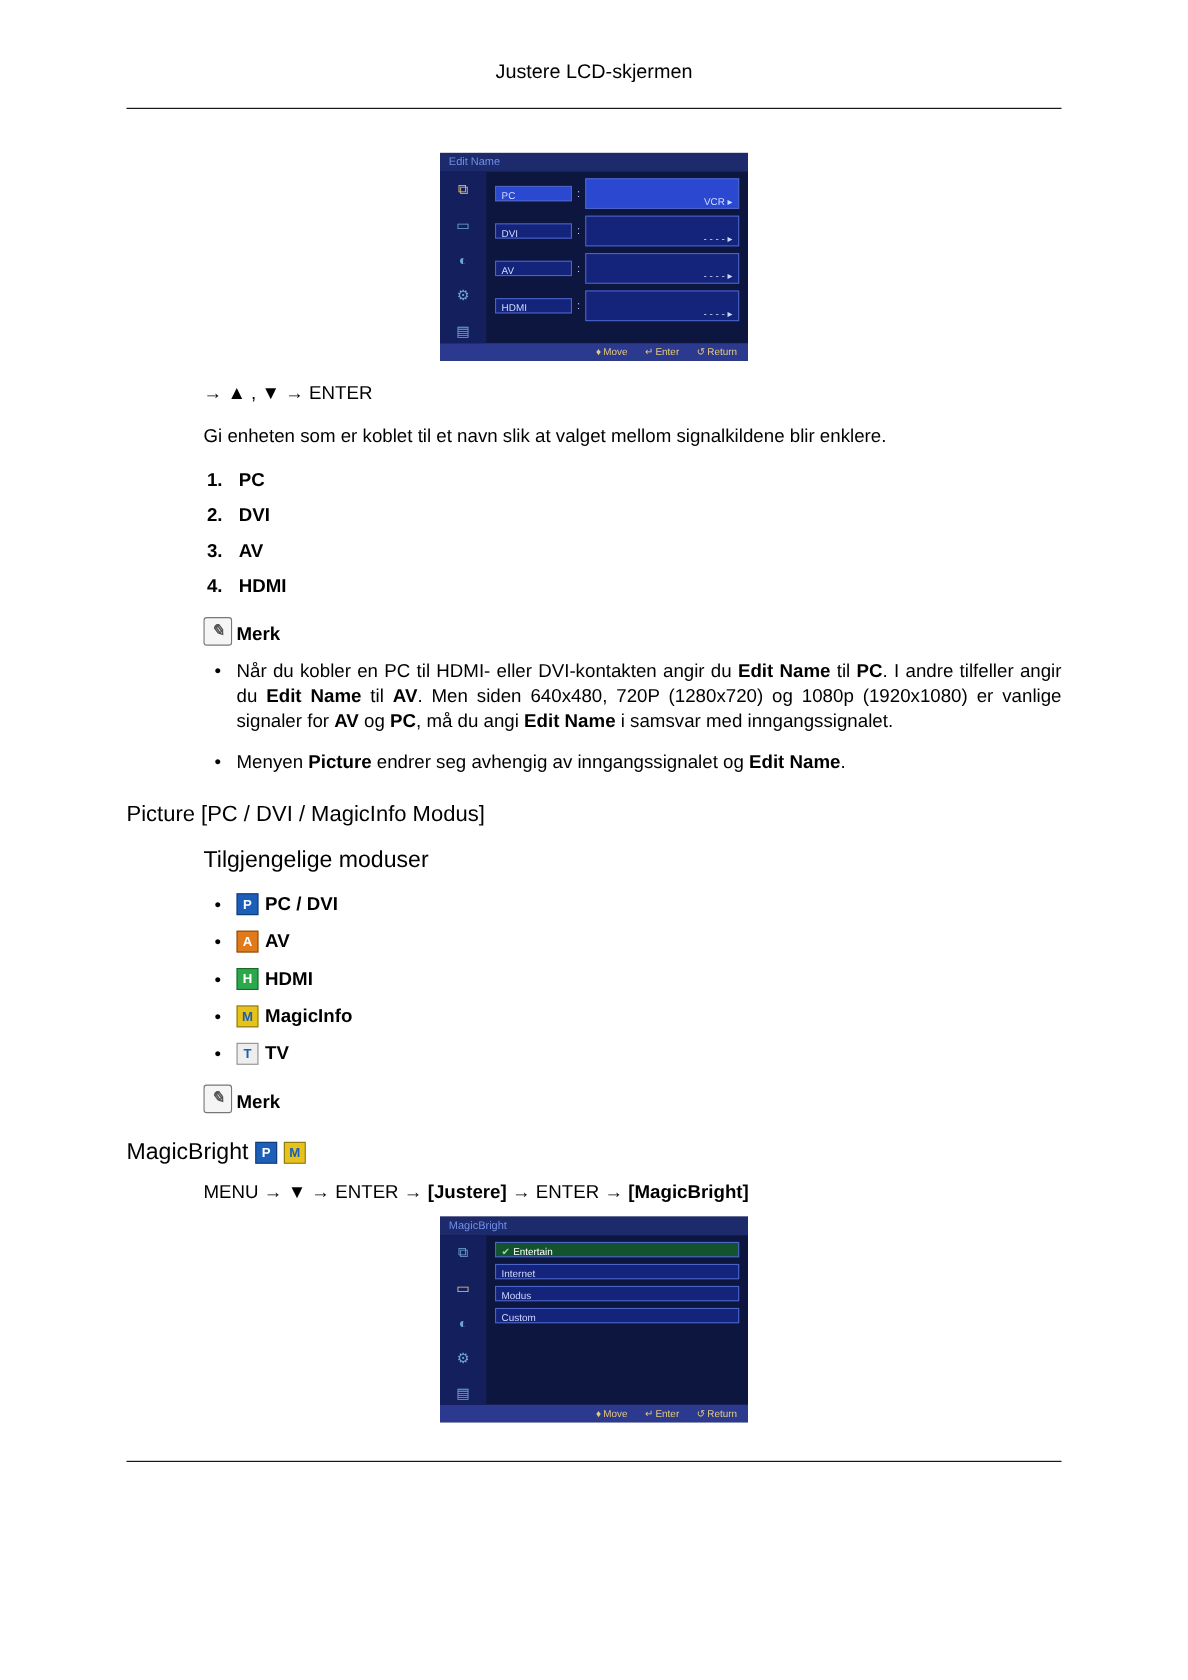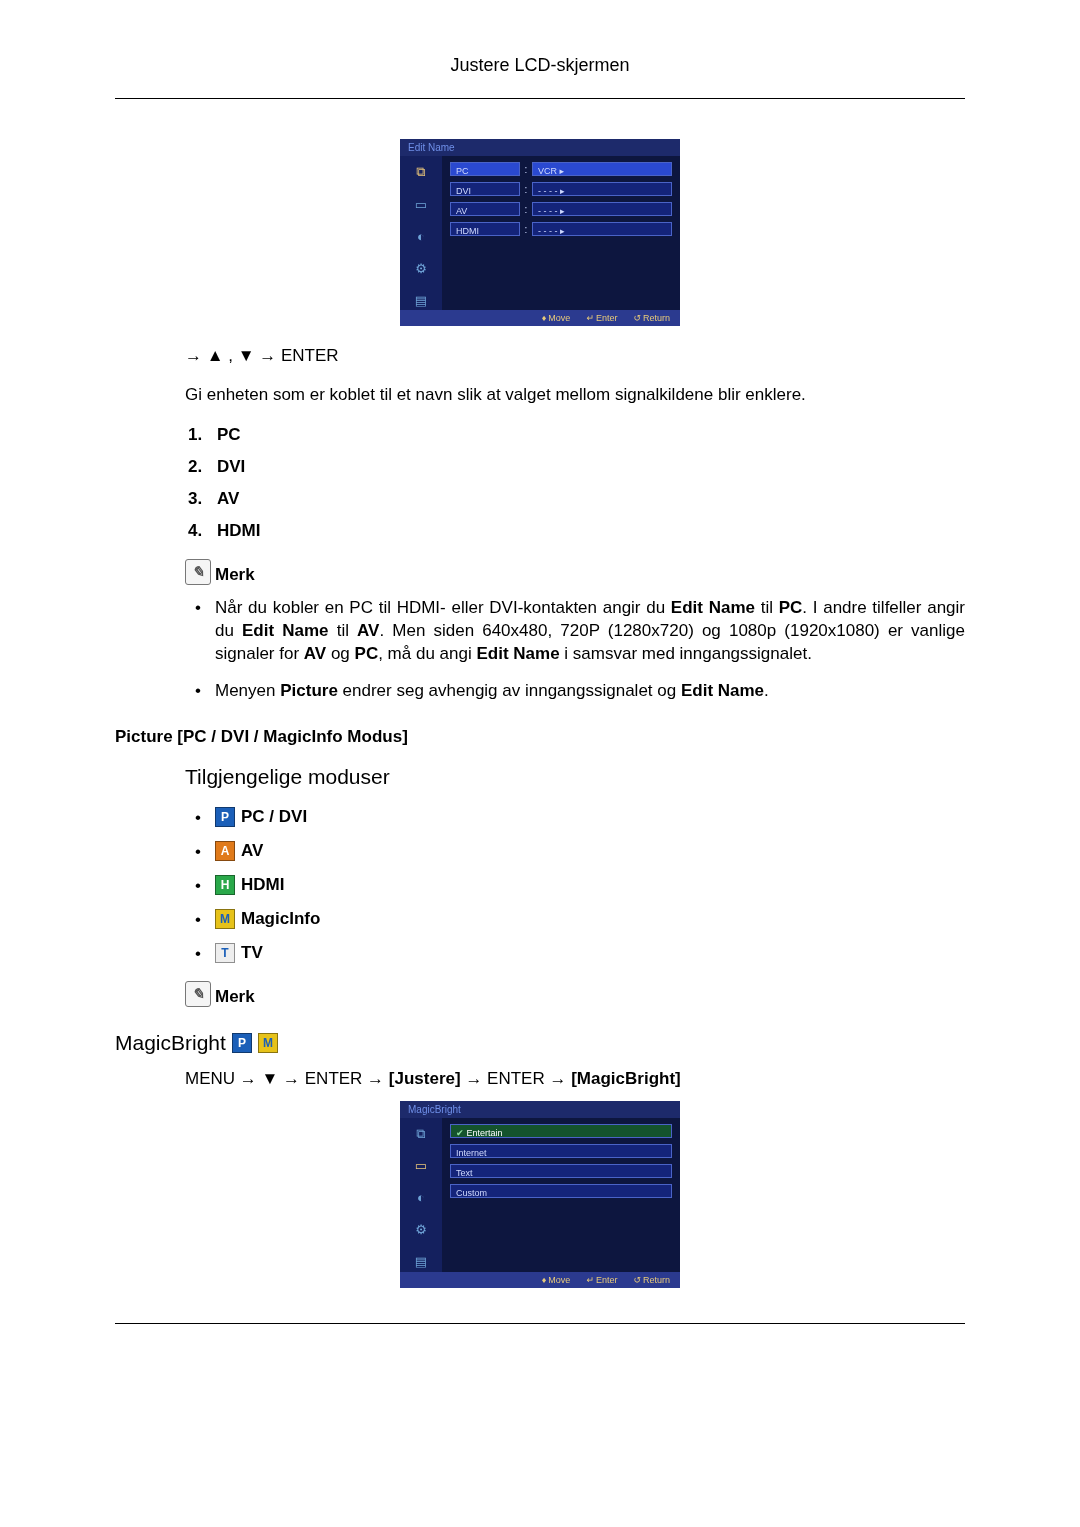--- a/index.html
+++ b/index.html
@@ -89,24 +89,25 @@
     font-size: 9px;
     line-height: 14px;
     box-sizing: border-box;
   }
   .osd-cell-label.highlight { background: #2a49d0; }
   .osd-colon { width: 12px; text-align: center; }
   .osd-cell-value {
     flex: 1;
     height: 14px;
     border: 1px solid #4a63c7;
-    padding: 1px 5px;
+    padding: 13px 5px;
     background: #14247a;
     font-size: 9px;
     line-height: 14px;
+    text-align: right;
     box-sizing: border-box;
   }
   .osd-cell-value.highlight { background: #2a49d0; }
   .osd-cell-single {
     flex: 1;
     height: 14px;
     border: 1px solid #4a63c7;
     padding: 1px 5px;
     background: #14247a;
     font-size: 9px;
@@ -145,22 +146,22 @@
     border:1px solid #777; border-radius:3px;
     background:#f5f5f5;
     font-size:15px; color:#555;
     font-style: italic;
     font-family: "Brush Script MT", cursive;
   }
   ul.bullets { margin:0 0 20px 0; padding-left: 0; list-style:none; }
   ul.bullets > li { position:relative; padding-left: 30px; margin-bottom: 14px; line-height:1.35; text-align: justify;}
   ul.bullets > li::before { content:"•"; position:absolute; left:10px; top:0; }
   h2.section {
-    font-size: 17px;
-    font-weight: bold;
+    font-size: 20px;
+    font-weight: normal;
     margin: 24px 0 18px 0;
   }
   h3.sub {
     font-size: 21px;
     font-weight: normal;
     margin: 0 0 18px 0;
   }
   h3.sub-magic {
     font-size: 21px;
     font-weight: normal;
@@ -314,21 +315,21 @@
         <div class="osd-side-icon">▤</div>
       </div>
       <div class="osd-main">
         <div class="osd-row">
             <div class="osd-cell-single highlight"><span class="check">✔</span><span>Entertain</span></div>
           </div>
         <div class="osd-row">
             <div class="osd-cell-single">Internet</div>
           </div>
         <div class="osd-row">
-            <div class="osd-cell-single">Text</div>
+            <div class="osd-cell-single">Modus</div>
           </div>
         <div class="osd-row">
             <div class="osd-cell-single">Custom</div>
           </div>
       </div>
     </div>
     <div class="osd-footer">
       <span><span class="sym">♦</span><span>Move</span></span>
       <span><span class="sym">↵</span><span>Enter</span></span>
       <span><span class="sym">↺</span><span>Return</span></span>

